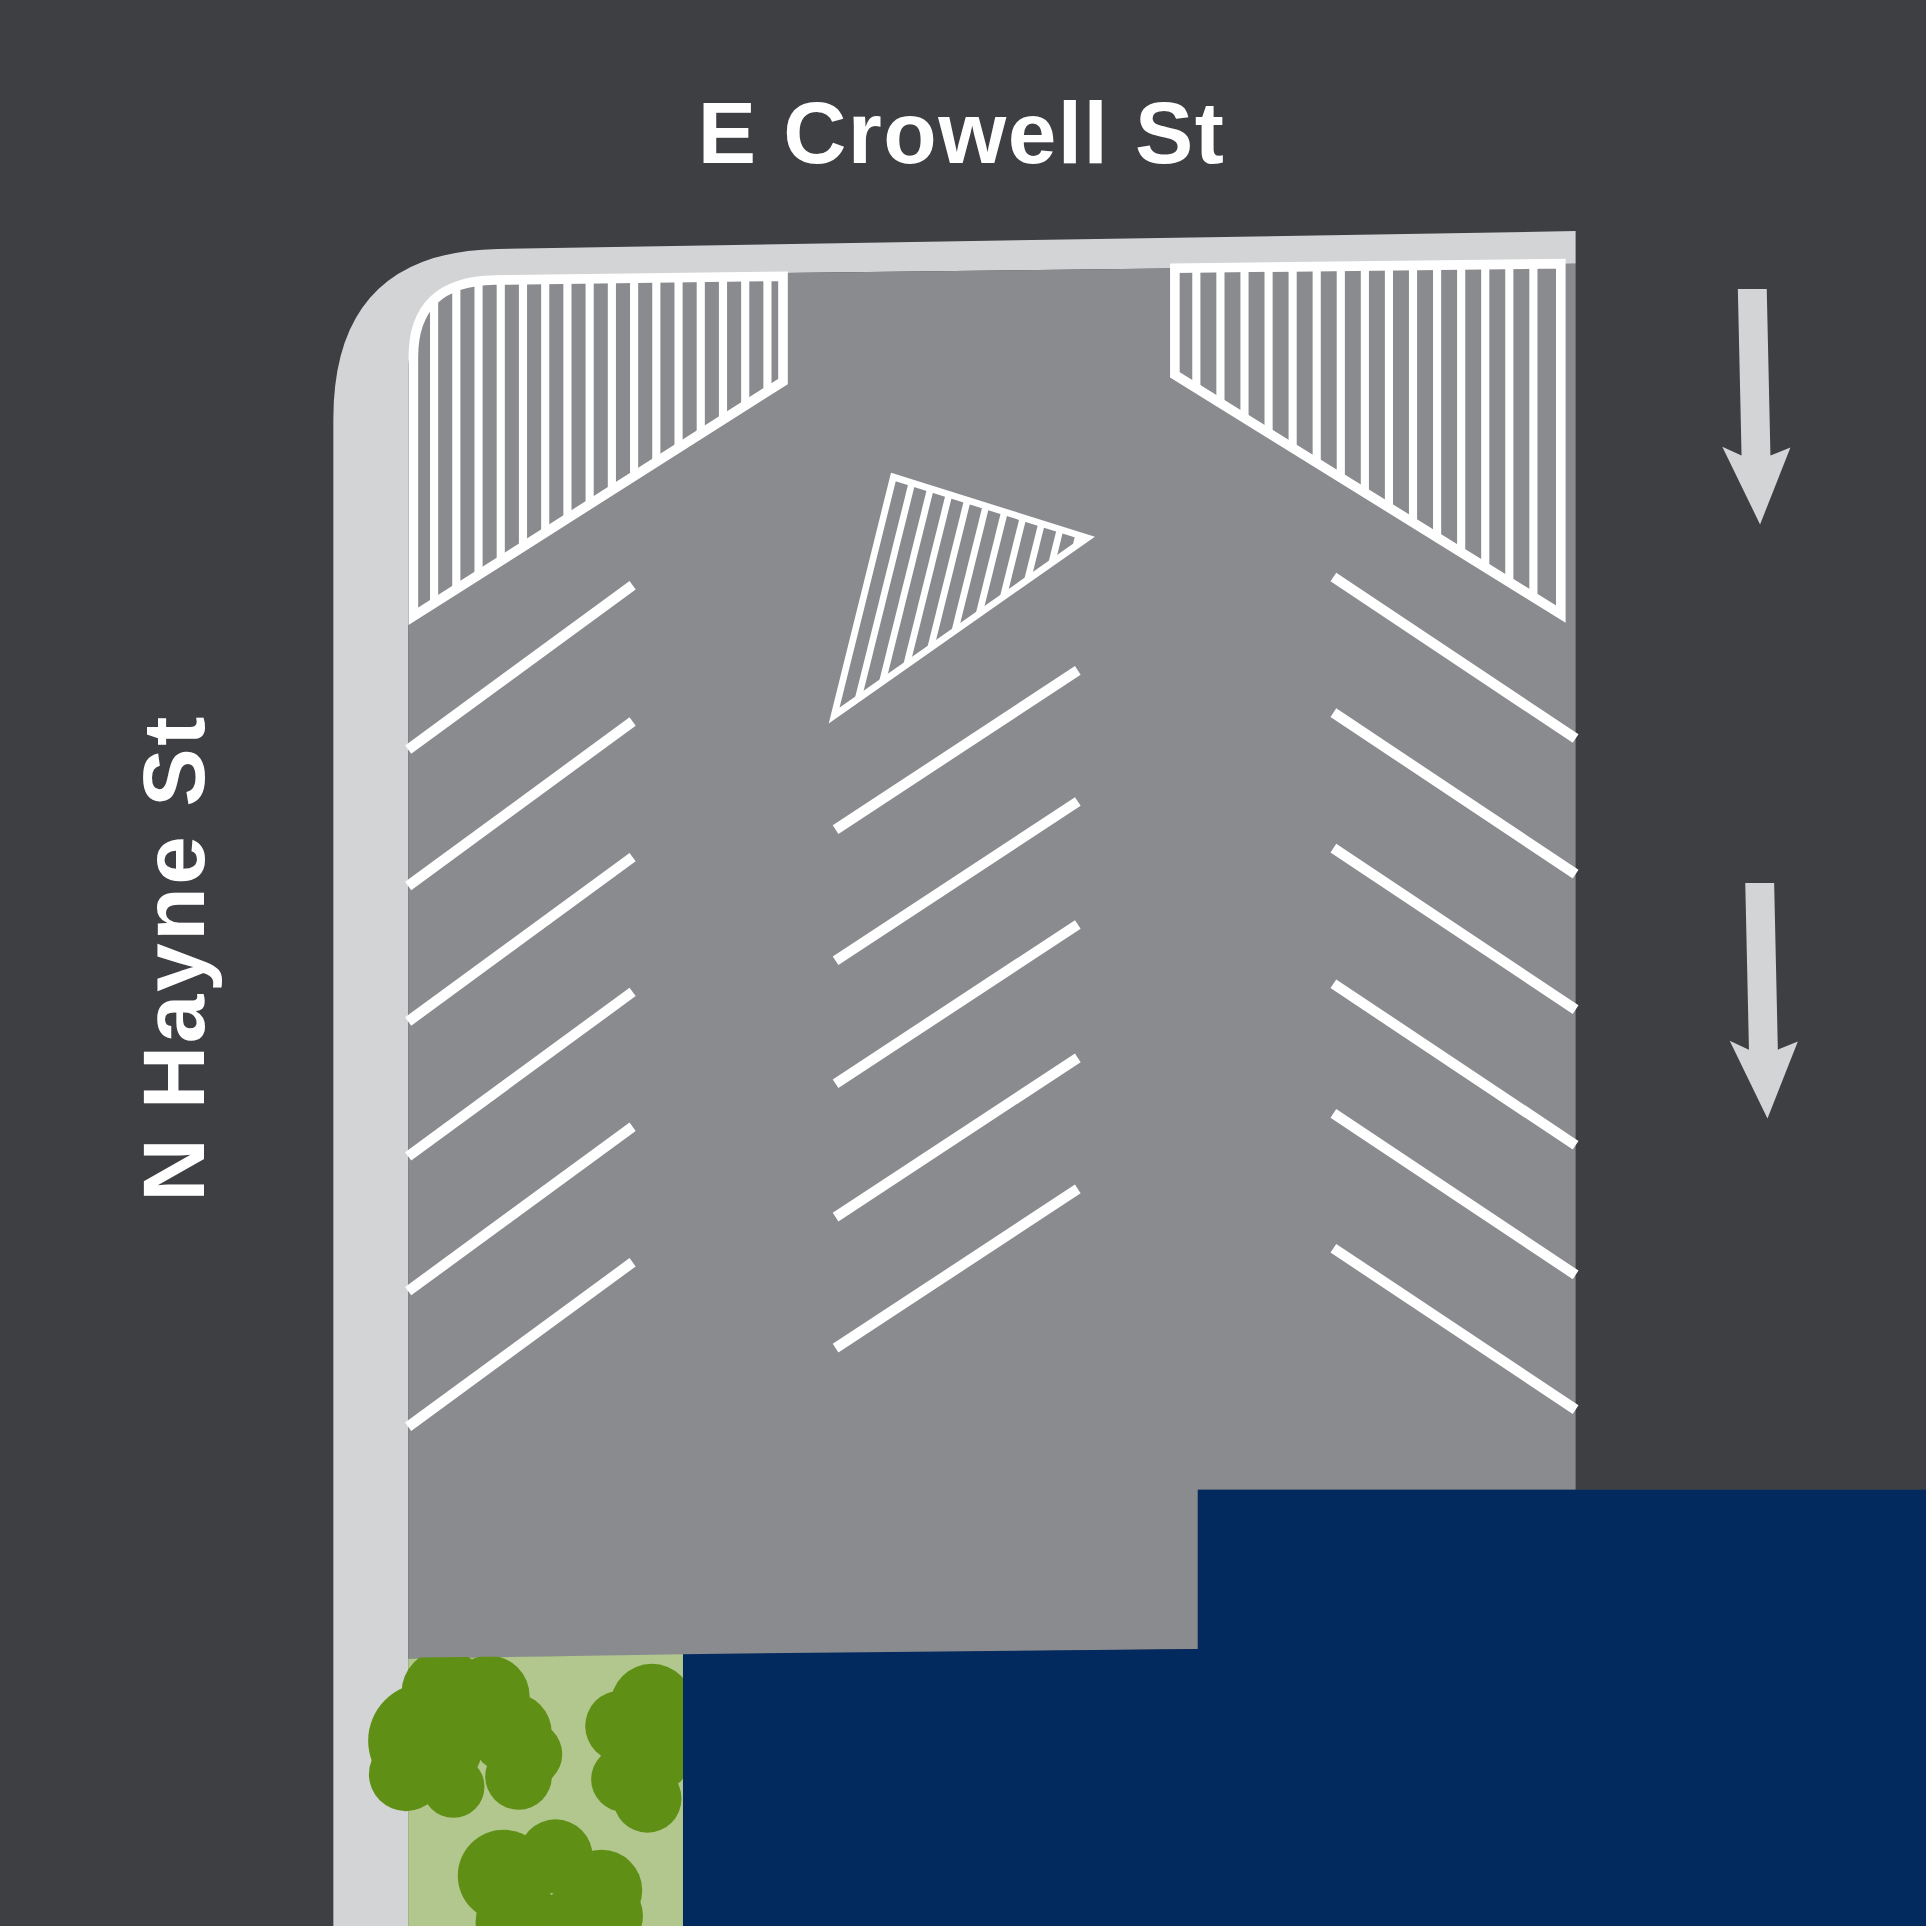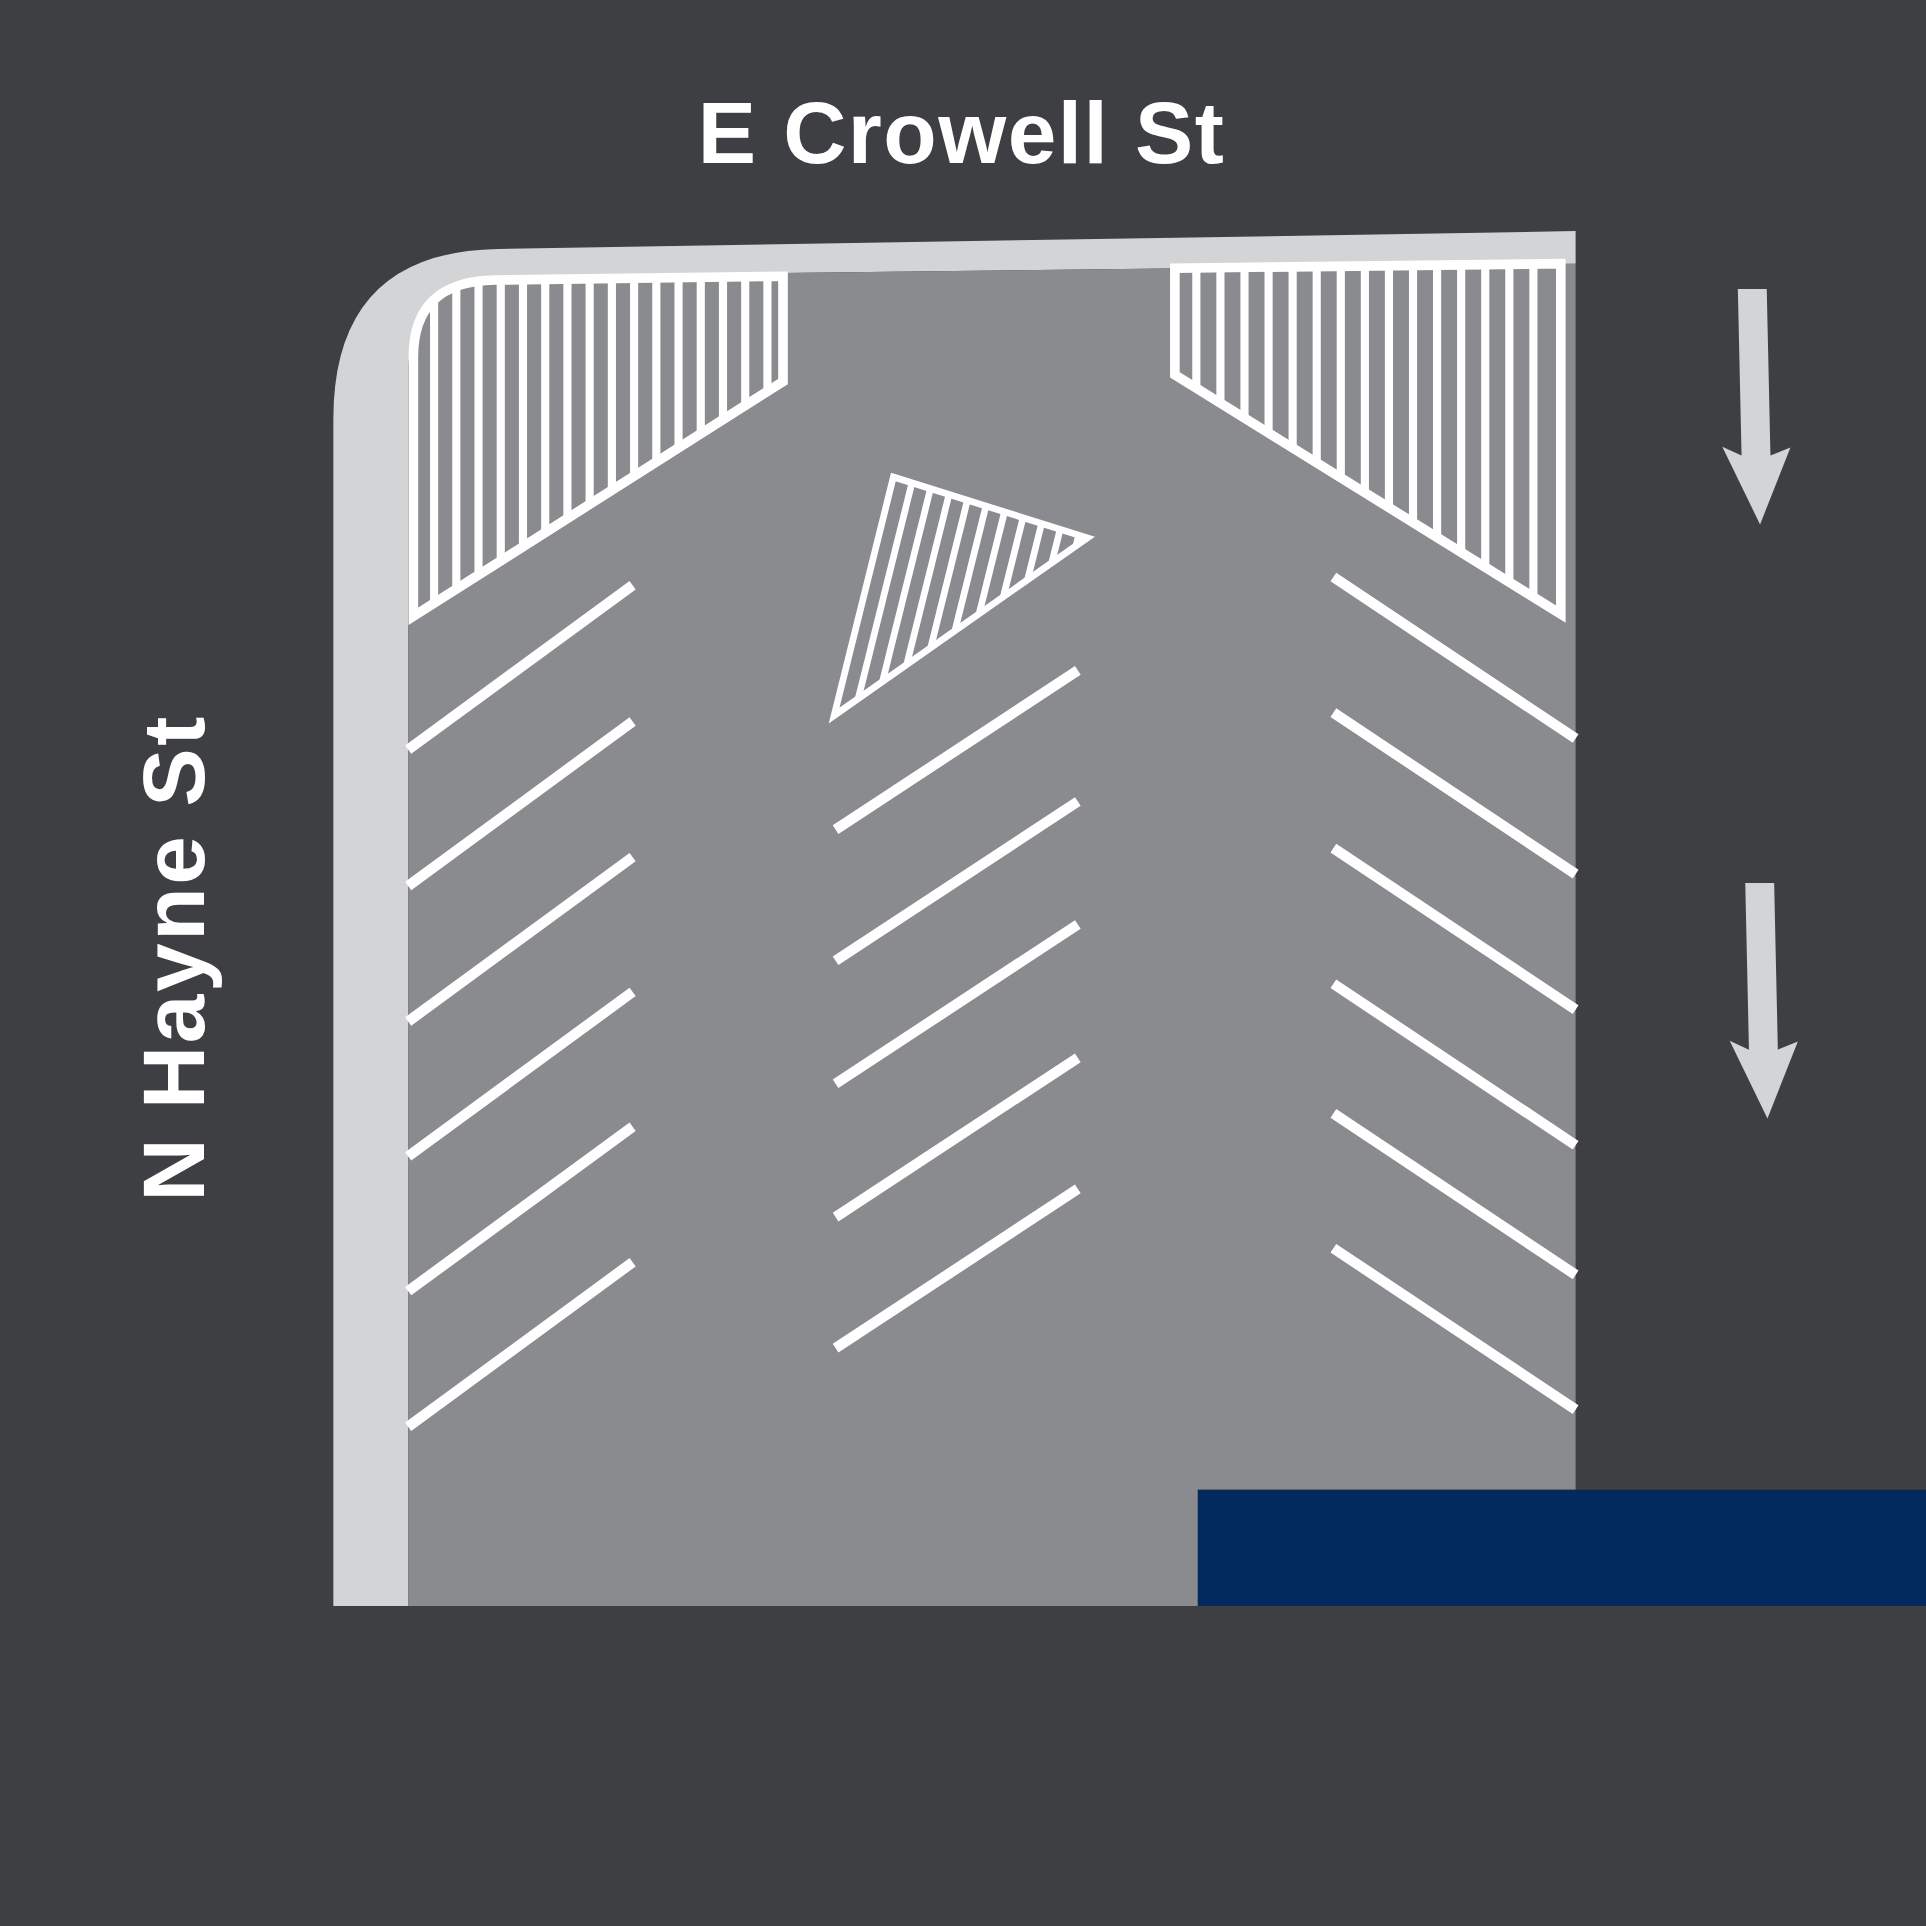--- a/index.html
+++ b/index.html
@@ -1,16 +1,16 @@
 <!DOCTYPE html>
 <html style="font-size:12px"><head>
 <meta charset="utf-8">
 <style>
   html,body{margin:0;padding:0;background:#3e3f43;}
-  .wrap{width:1926px;height:1606px;position:relative;overflow:hidden;}
+  .wrap{width:1926px;height:1926px;position:relative;overflow:hidden;}
   text{font-family:"Liberation Sans", sans-serif;font-weight:bold;fill:#ffffff;}
 </style>
 </head>
 <body>
 <div class="wrap">
 <svg width="1926" height="1926" viewBox="0 0 2600 2600">
 
   <rect x="0" y="0" width="2600" height="2600" fill="#3e3f43"></rect>
 
   <path d="M450,2600 L450,566 Q450,340 672,336 L2127,312 L2127,356 L692,373 Q551,376 551,506 L551,2600 Z" fill="#d2d4d5"></path>

